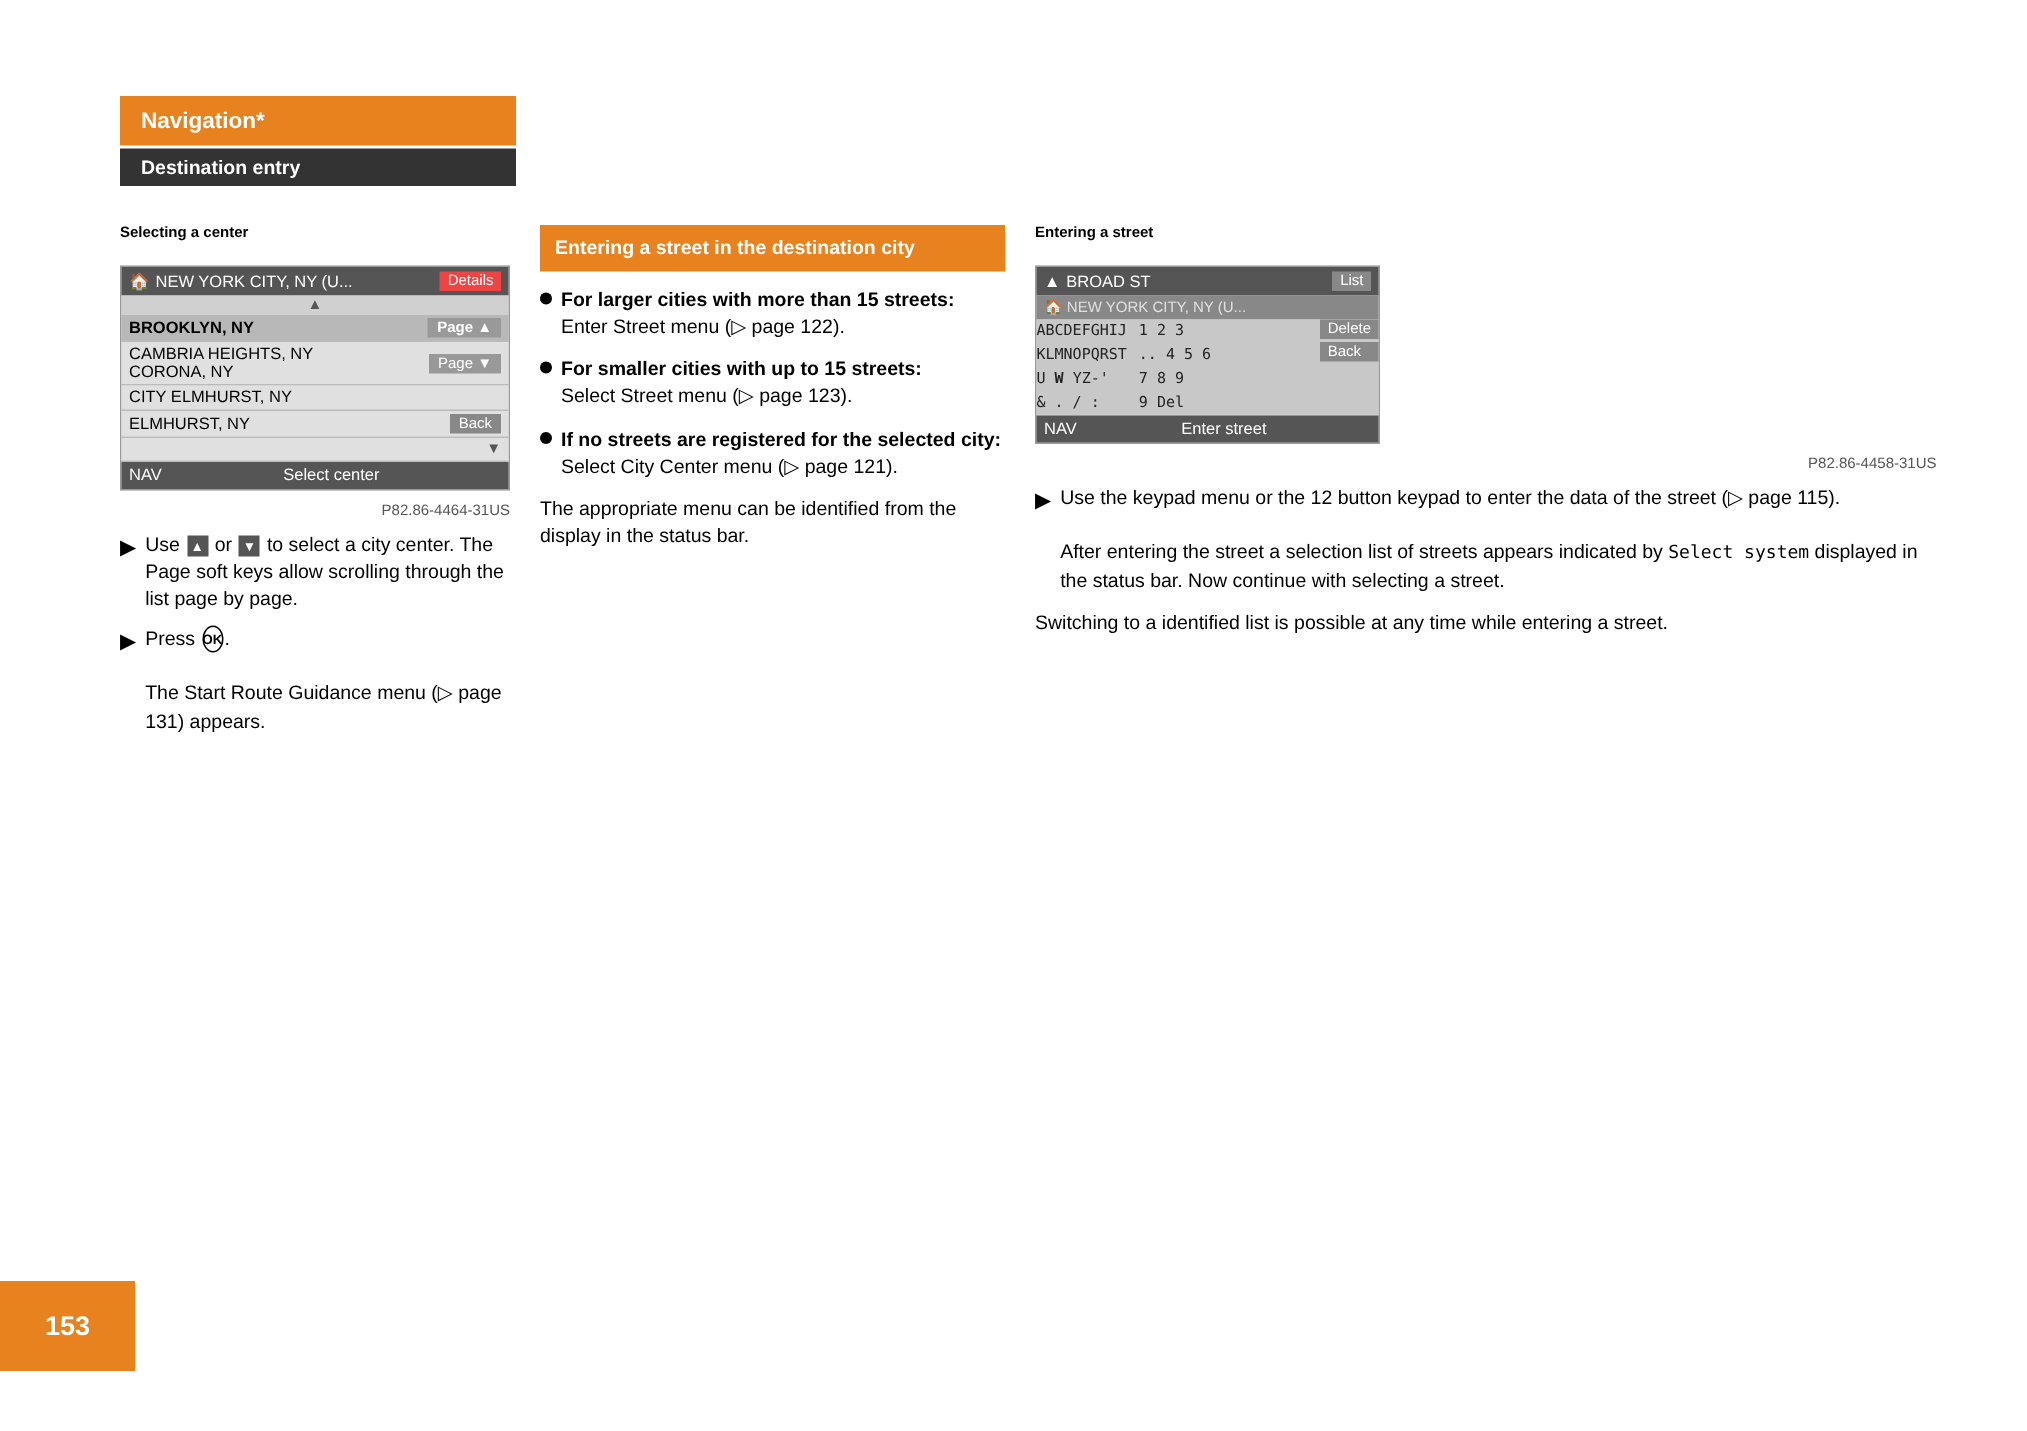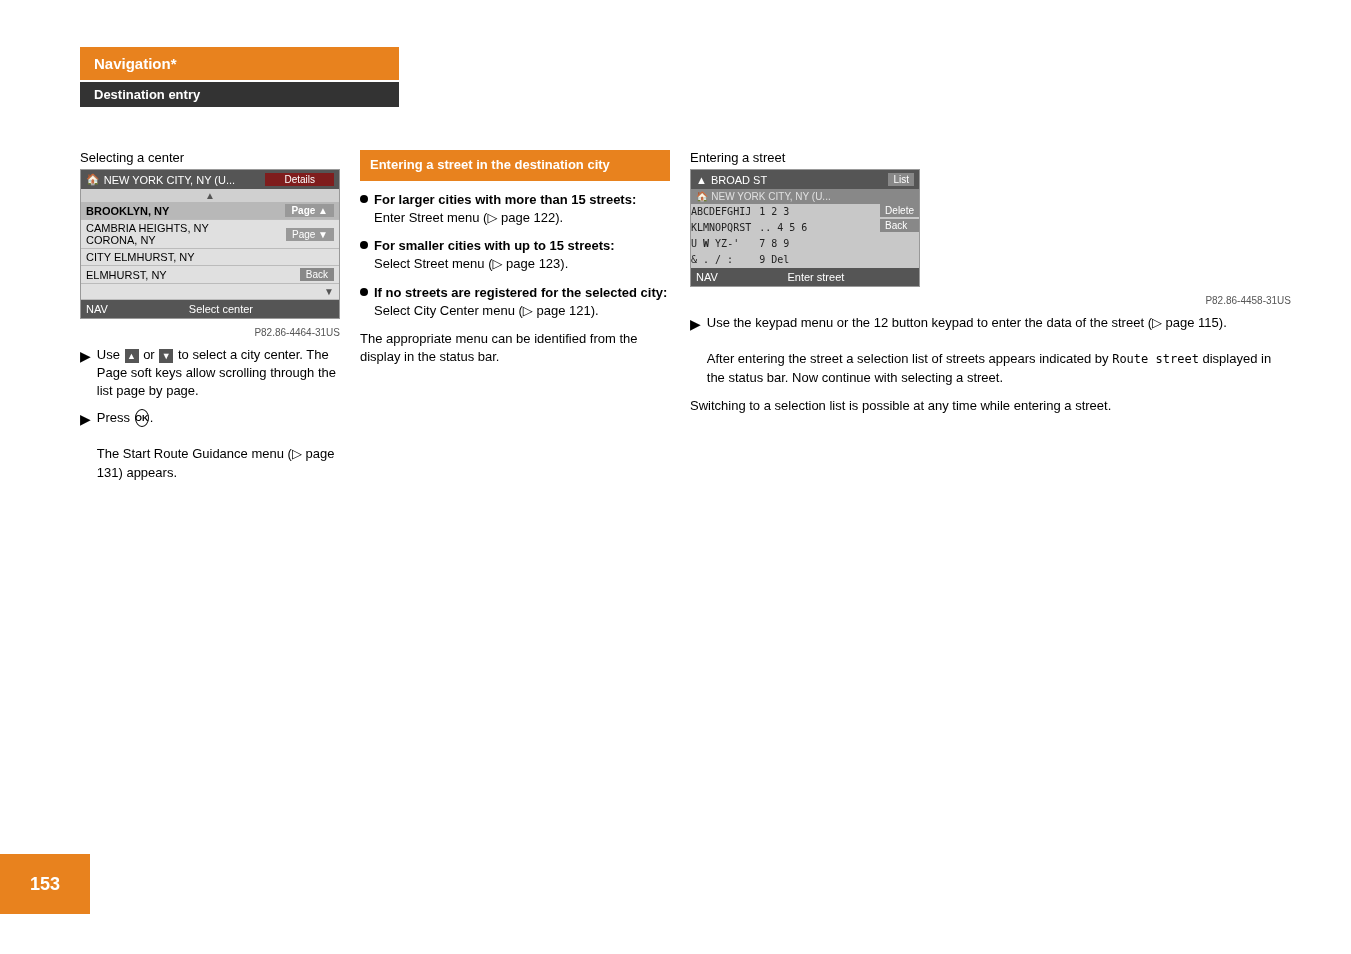--- a/index.html
+++ b/index.html
@@ -25,23 +25,23 @@
       width: 90px;
       height: 60px;
       display: flex;
       align-items: center;
       justify-content: center;
     }
 
     
     .header-section {
       position: absolute;
-      top: 47px;
+      top: 64px;
       left: 80px;
-      width: 319px;
+      width: 264px;
     }
     .nav-title-bar {
       background: #e8821e;
       color: #fff;
       font-weight: bold;
       font-size: 15px;
       padding: 8px 14px;
       margin-bottom: 2px;
     }
     .nav-subtitle-bar {
@@ -76,45 +76,45 @@
       flex-shrink: 0;
       padding-right: 20px;
     }
 
     
     .col-right {
       flex: 1;
     }
 
     .section-title {
-      font-weight: normal;
-      font-size: 13px;
-      margin-bottom: 4px;
+      font-weight: bold;
+      font-size: 10px;
+      margin-bottom: 16px;
     }
 
     
     .nav-screen {
       border: 1px solid #999;
       background: #e8e8e8;
       margin-bottom: 8px;
       font-size: 11px;
     }
     .nav-screen-header {
       background: #555;
       color: #fff;
       display: flex;
       align-items: center;
       padding: 3px 5px;
       font-size: 11px;
       gap: 4px;
     }
     .nav-screen-header .details-btn {
-      background: #7f1d1d;
-      color: #fff;
-      padding: 1px 19px;
+      background: #ef4444;
+      color: #fff;
+      padding: 1px 5px;
       font-size: 10px;
       margin-left: auto;
     }
     .nav-screen-body {
       background: #d0d0d0;
     }
     .nav-list-item {
       display: flex;
       align-items: center;
       padding: 2px 5px;
@@ -470,21 +470,21 @@
     </div>
 
     <div class="part-number">P82.86-4458-31US</div>
 
     <div class="instruction-block">
       <div class="instruction-line">
         <span class="arrow-right">▶</span>
         <span class="instruction-text">
           Use the keypad menu or the 12 button keypad to enter the data of the street (▷ page 115).
           <br><br>
-          After entering the street a selection list of streets appears indicated by <code>Route street</code> displayed in the status bar. Now continue with selecting a street.
+          After entering the street a selection list of streets appears indicated by <code>Select system</code> displayed in the status bar. Now continue with selecting a street.
         </span>
       </div>
     </div>
 
-    <p style="font-size:13px; margin-top:8px; line-height:1.4;">Switching to a selection list is possible at any time while entering a street.</p>
+    <p style="font-size:13px; margin-top:8px; line-height:1.4;">Switching to a identified list is possible at any time while entering a street.</p>
   </div>
 
 </div>
 
 </body></html>

